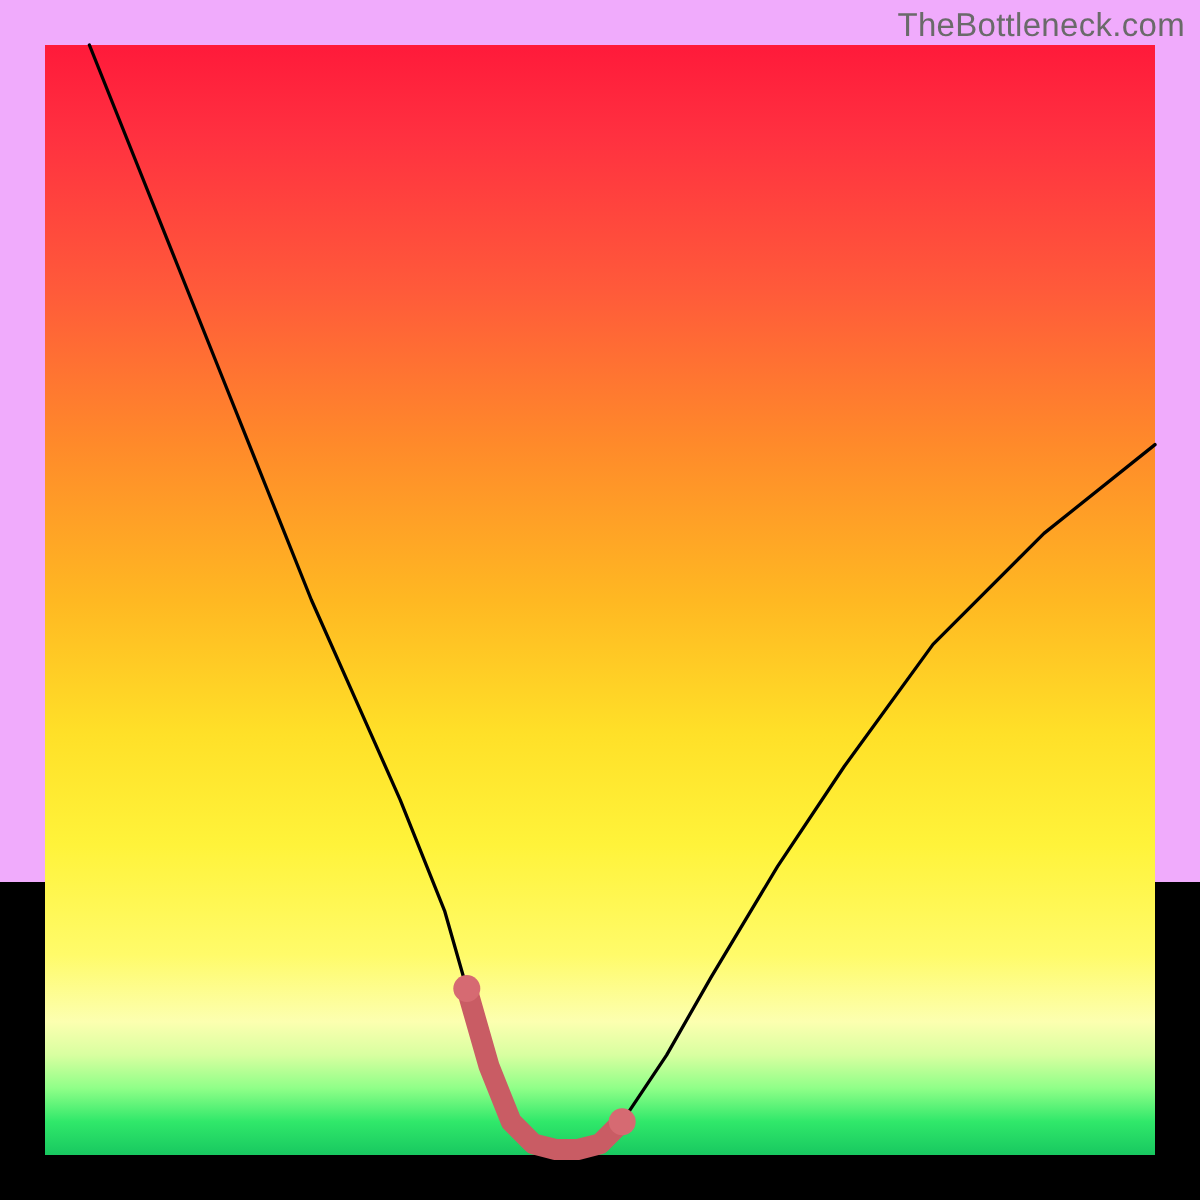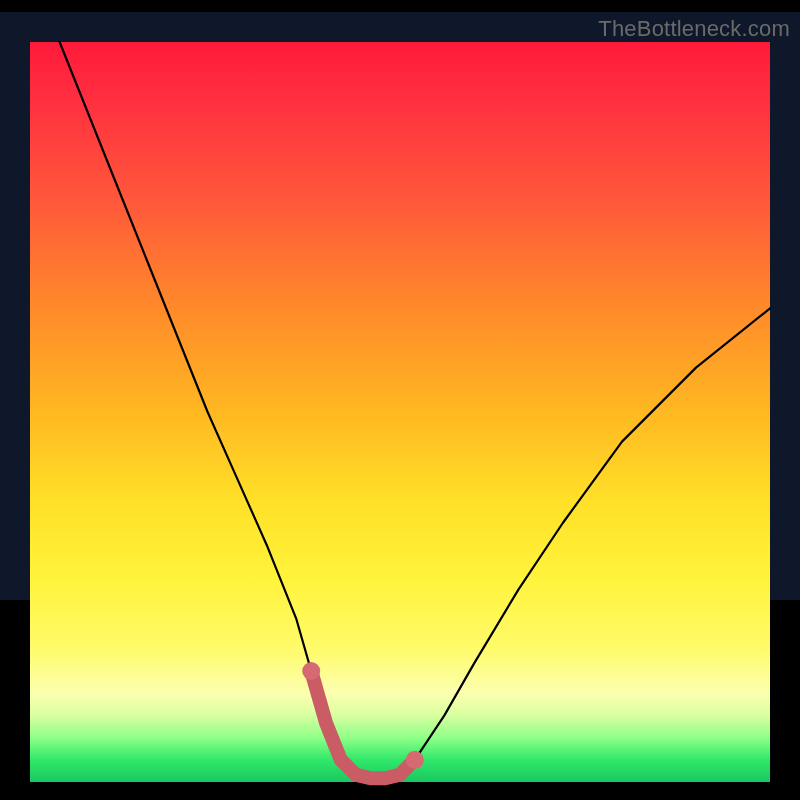--- a/index.html
+++ b/index.html
@@ -7,24 +7,24 @@
     padding: 0;
     width: 800px;
     height: 800px;
     background: #000;
     overflow: hidden;
     font-family: Arial, Helvetica, sans-serif;
   }
   .frame {
     position: absolute;
     left: 0;
-    top: 12px;
+    top: 0;
     width: 800px;
     height: 588px;
-    background: #0f172a;
+    background: #f0abfc;
   }
   .plot {
     position: absolute;
     left: 30px;
     top: 30px;
     width: 740px;
     height: 740px;
     background: linear-gradient(
       to bottom,
       #ff1a3a 0%,

